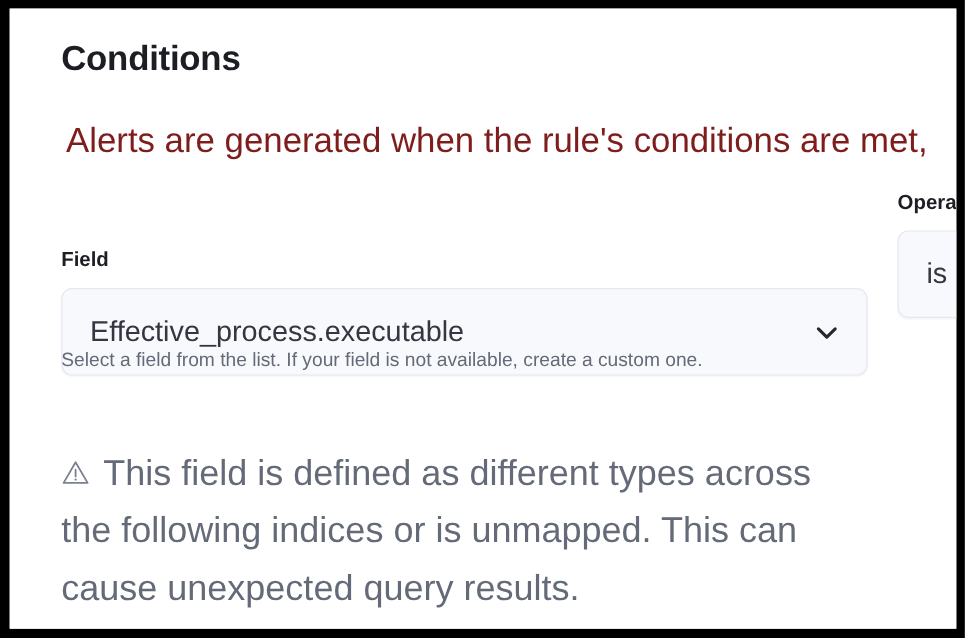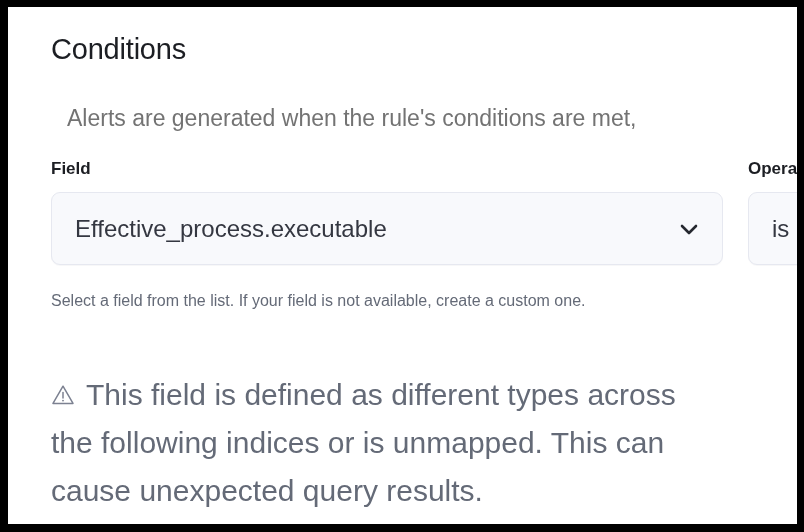--- a/index.html
+++ b/index.html
@@ -43,53 +43,54 @@
     width: 820px;   
     height: 100%;
   }
 
   
   .section-title {
     position: absolute;
     left: 0;
     top: 25px;
     font-size: 29px;
-    font-weight: normal;
+    font-weight: bold;
     color: #1c1e23;
     letter-spacing: -0.2px;
     line-height: 34px;
     white-space: nowrap;
   }
 
   
   .section-desc {
     position: absolute;
-    left: 16px;
+    left: 4px;
     top: 96px;
-    font-size: 23px;
-    color: #737373;
+    font-size: 29px;
+    color: #7f1d1d;
     line-height: 30px;
     white-space: nowrap;
   }
 
   
   .form-row {
     position: absolute;
     left: 0;
     top: 150px;
     width: 820px;
   }
 
   .field-group {
     position: absolute;
     top: 0;
   }
   .field-group.field-primary {
     left: 0;
     width: 680px;
+    margin-top: 48px;
   }
   .field-group.field-operator {
     left: 697px;
     width: 200px;
   }
 
   .field-label {
     font-size: 17px;
     font-weight: bold;
     color: #1c1e23;

